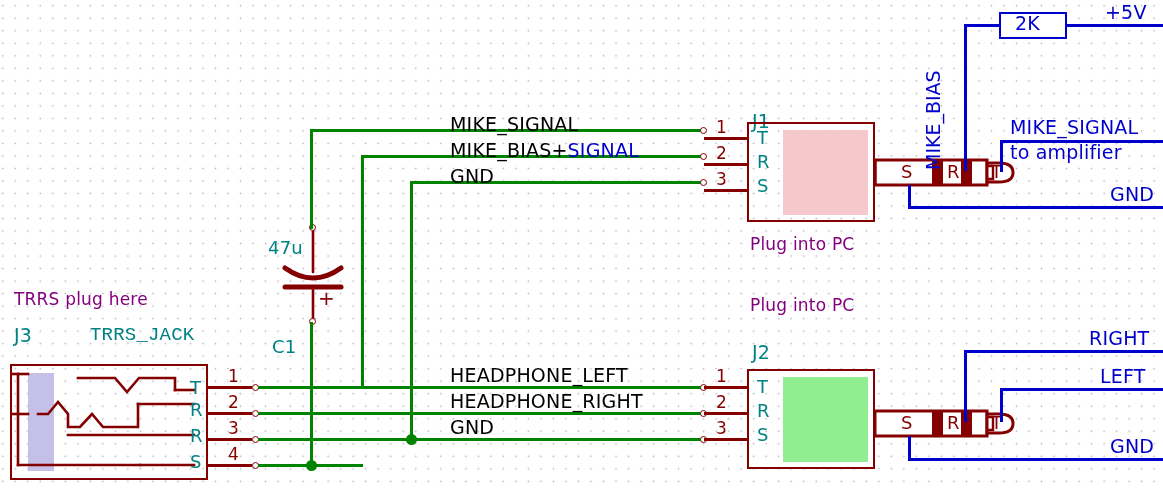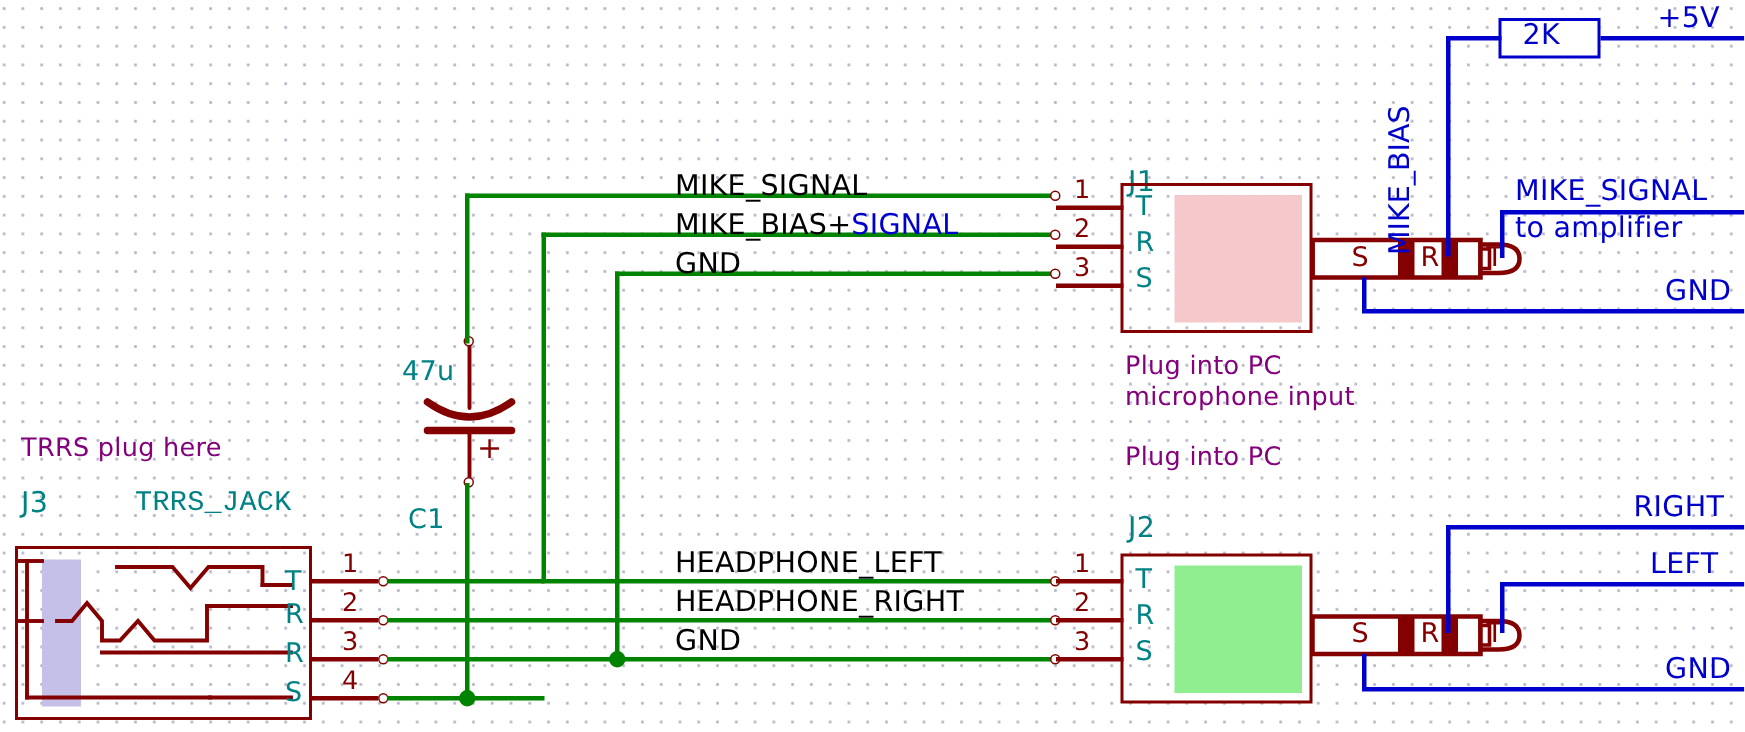--- a/index.html
+++ b/index.html
@@ -58,21 +58,20 @@
   svg.ov { position: absolute; left: 0; top: 0; width: 1163px; height: 488px; overflow: visible; pointer-events: none; }
 </style>
 </head>
 <body>
 
 <div id="sheet">
 
   <div class="lbl c-purple" style="left:14px; top:290px; font-size:17px;">TRRS plug here</div>
 
   <div class="lbl c-purple" style="left:750px; top:235px; font-size:17px;">Plug into PC</div>
-  <div class="lbl c-purple" style="left:750px; top:256px; font-size:17px;">microphone input</div>
 
   <div class="lbl c-purple" style="left:750px; top:296px; font-size:17px;">Plug into PC</div>
 
   <div class="lbl c-teal" style="left:14px; top:325px; font-size:19px;">J3</div>
   <div class="lbl c-teal" style="left:90px; top:325px; font-size:19px;font-family:Liberation Mono, monospace;">TRRS_JACK</div>
 
   <div class="box box-dred" style="left:10px; top:364px; width:198px; height:116px;"></div>
 
   <div class="fill" style="left:28px; top:373px; width:26px; height:98px; background:#c5c0e8;"></div>
 

